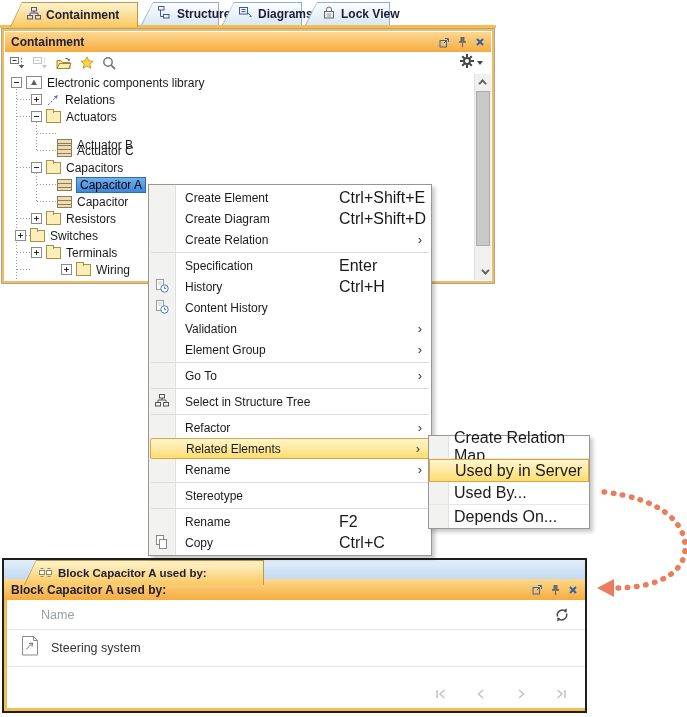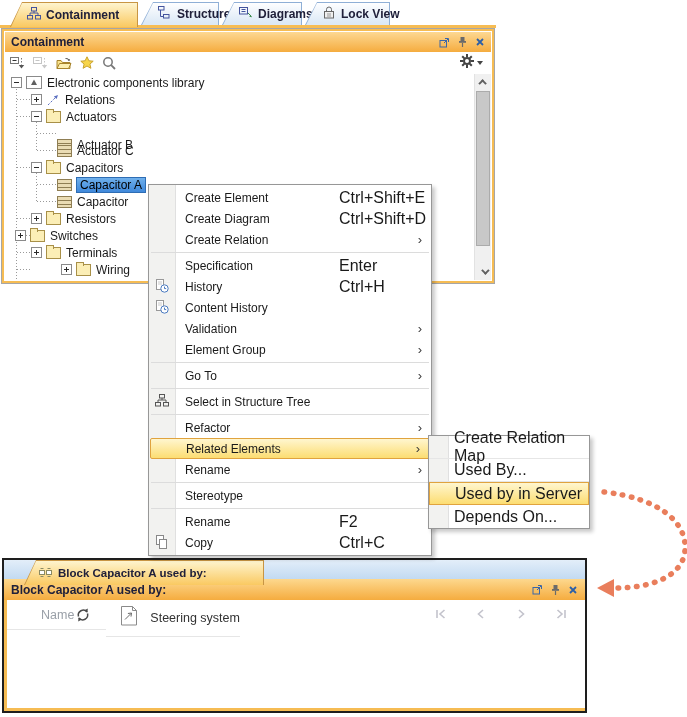--- a/index.html
+++ b/index.html
@@ -76,21 +76,21 @@
   .smi.hl { background:linear-gradient(#FFF6CF,#FCDD72); border:1px solid #E0A33E; z-index:2; }
 
   
   .res-panel { position:absolute; left:2px; top:558px; width:585px; height:155px; border:2px solid #1E1E1E;
     background:#fff; display:flex; flex-direction:column; z-index:5; }
   .res-tabstrip { height:19px; flex:none; background:linear-gradient(#E3EEF9,#C2DAF2); position:relative; }
   .res-tab { position:absolute; left:20px; top:0; height:19px; width:240px; }
   .res-tab .tab-content { padding-left:15px; gap:6px; }
   .res-tab .tab-label { font-size:11.5px; }
   .res-header { height:21px; flex:none; background:linear-gradient(#FDD88E,#F5AC3F); display:flex; align-items:center; padding:0 7px; }
-  .res-body { flex:1; display:flex; background:#fff; border-left:3px solid #F6BC53; border-bottom:3px solid #F6BC53; }
+  .res-body { flex:1; display:flex; flex-direction:column; background:#fff; border-left:3px solid #F6BC53; border-bottom:3px solid #F6BC53; }
   .res-filter { height:30px; flex:none; display:flex; align-items:center; padding:0 14px 0 34px; border-bottom:1px solid #E6E6E6; }
   .res-filter-label { font-size:12.5px; color:#9AA0A8; }
   .res-refresh { margin-left:auto; display:flex; }
   .res-row { height:37px; flex:none; display:flex; align-items:center; padding-left:14px; gap:12px; border-bottom:1px solid #E6E6E6; }
   .res-row-label { font-size:12.5px; color:#333; }
   .res-spacer { flex:1; }
   .res-pag { height:28px; flex:none; display:flex; align-items:center; justify-content:flex-end; gap:24px; padding-right:16px; }
   .pag-btn { display:flex; }
 
   .arrow-svg { position:absolute; left:560px; top:478px; z-index:12; }
@@ -459,25 +459,25 @@
         </span>
       <span>Copy</span>
       <span class="mi-short">Ctrl+C</span>
     </div>
   </div>
 
   <div class="submenu">
     <div class="smi bline">
       <span>Create Relation Map</span>
     </div>
+    <div class="smi bline hl">
+      <span>Used by in Server</span>
+    </div>
     <div class="smi bline">
       <span>Used By...</span>
-    </div>
-    <div class="smi bline hl">
-      <span>Used by in Server</span>
     </div>
     <div class="smi">
       <span>Depends On...</span>
     </div>
   </div>
 
   <div class="res-panel">
     <div class="res-tabstrip">
       <div class="tab active res-tab">
         <div class="tab-border"></div>

